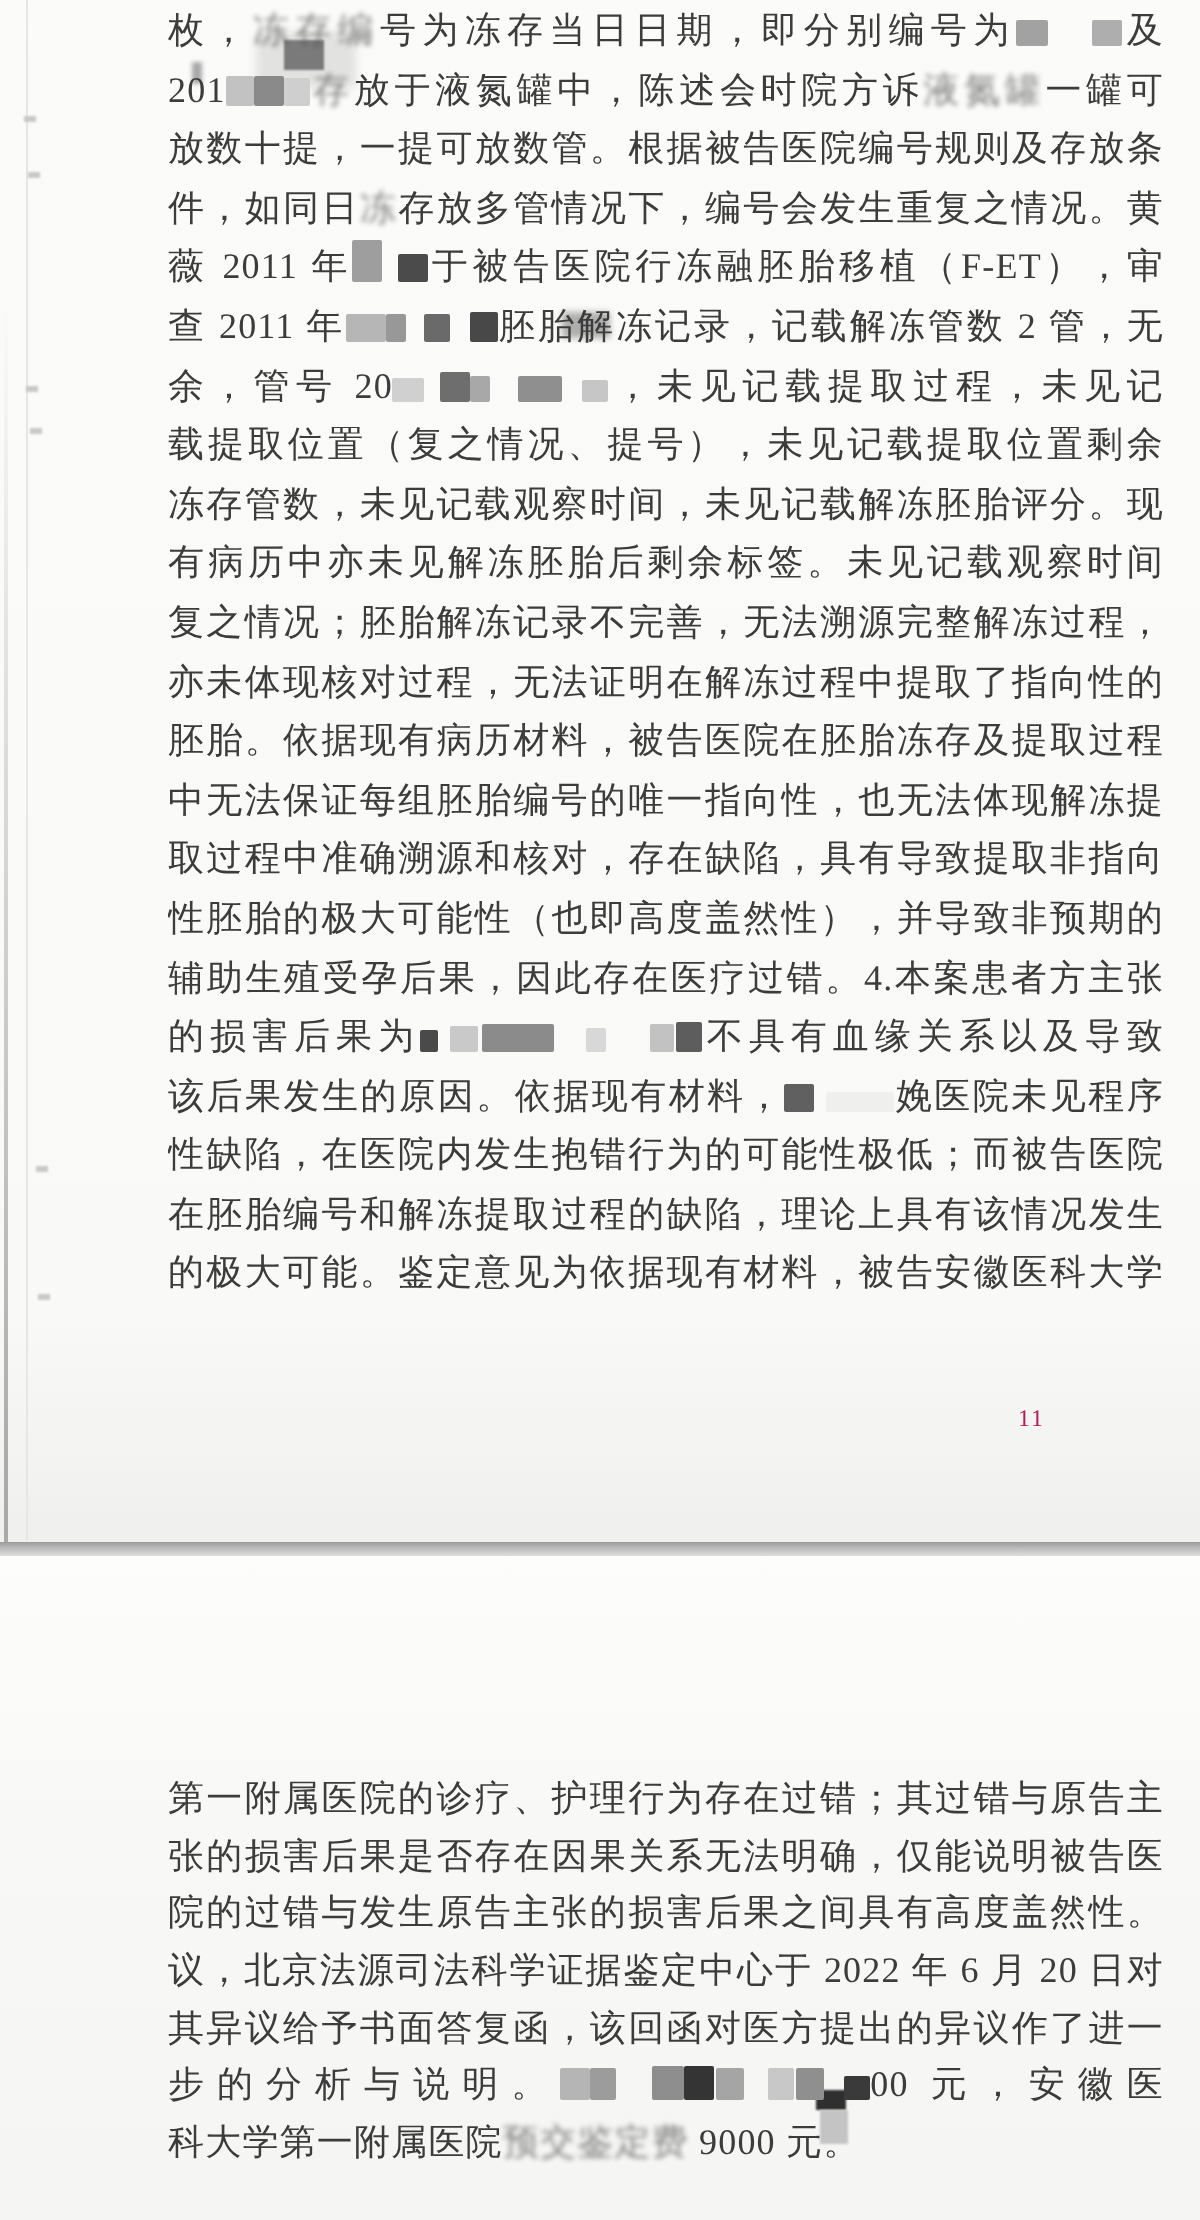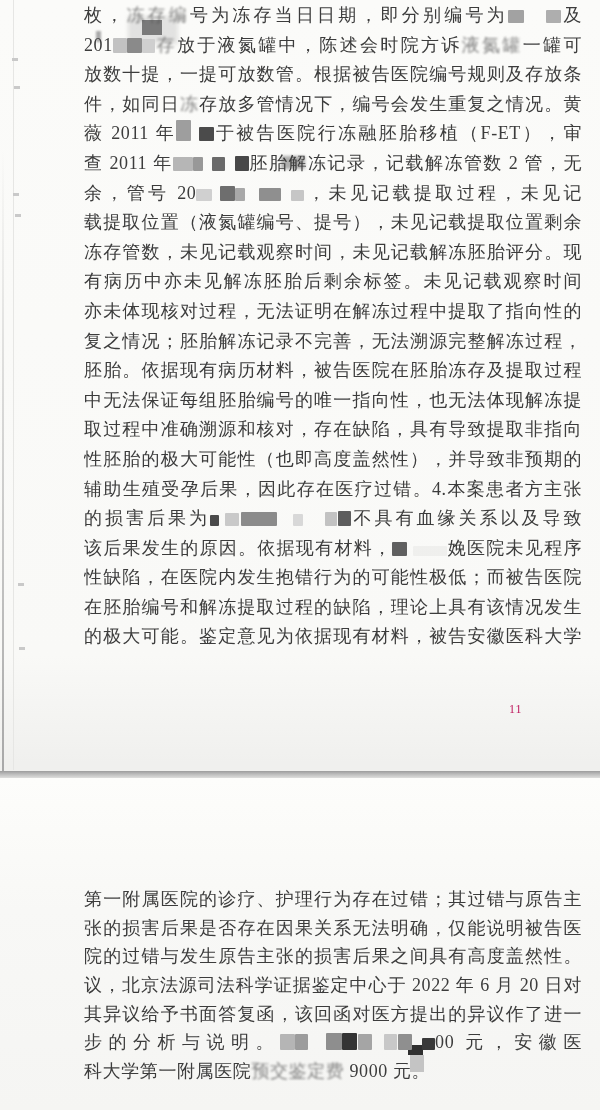--- a/index.html
+++ b/index.html
@@ -67,25 +67,25 @@
   <div class="tick" style="left:19px;top:647px"></div>
 
   <div class="textblock" id="p1-lines">
       <div class="line"><span class="seg">枚，</span><span class="seg blur">冻存编</span><span class="seg">号为冻存当日日期，即分别编号为</span><span class="redact"><i style="width: 16px; height: 13px; background: rgb(162, 162, 162);"></i><i style="width: 15px; height: 13px; background: rgb(174, 174, 174); margin-left: 22px;"></i></span><span class="seg">及</span></div>
       <div class="line"><span class="seg">201</span><span class="redact"><i style="width: 14px; height: 15px; background: rgb(194, 194, 194);"></i><i style="width: 15px; height: 15px; background: rgb(138, 138, 138);"></i><i style="width: 13px; height: 14px; background: rgb(207, 207, 207);"></i></span><span class="seg blur">存</span><span class="seg">放于液氮罐中，陈述会时院方诉</span><span class="seg blur">液氮罐</span><span class="seg">一罐可</span></div>
       <div class="line"><span class="seg">放数十提，一提可放数管。根据被告医院编号规则及存放条</span></div>
       <div class="line"><span class="seg">件，如同日</span><span class="seg blur">冻</span><span class="seg">存放多管情况下，编号会发生重复之情况。黄</span></div>
       <div class="line"><span class="seg">薇 2011 年</span><span class="redact"><i style="width: 15px; height: 21px; background: rgb(158, 158, 158);"></i><i style="width: 15px; height: 14px; background: rgb(75, 75, 75); margin-left: 8px;"></i></span><span class="seg">于被告医院行冻融胚胎移植（F-ET），审</span></div>
       <div class="line"><span class="seg">查 2011 年</span><span class="redact"><i style="width: 20px; height: 14px; background: rgb(182, 182, 182);"></i><i style="width: 10px; height: 14px; background: rgb(152, 152, 152);"></i><i style="width: 13px; height: 14px; background: rgb(106, 106, 106); margin-left: 9px;"></i><i style="width: 14px; height: 15px; background: rgb(72, 72, 72); margin-left: 10px;"></i></span><span class="seg">胚胎解冻记录，记载解冻管数 2 管，无</span></div>
       <div class="line"><span class="seg">余，管号 20</span><span class="redact"><i style="width: 16px; height: 12px; background: rgb(208, 208, 208);"></i><i style="width: 15px; height: 15px; background: rgb(110, 110, 110); margin-left: 8px;"></i><i style="width: 10px; height: 13px; background: rgb(168, 168, 168);"></i><i style="width: 22px; height: 13px; background: rgb(143, 143, 143); margin-left: 14px;"></i><i style="width: 13px; height: 11px; background: rgb(198, 198, 198); margin-left: 10px;"></i></span><span class="seg">，未见记载提取过程，未见记</span></div>
-      <div class="line"><span class="seg">载提取位置（液氮罐编号、提号），未见记载提取位置剩余</span></div>
+      <div class="line"><span class="seg">载提取位置（复之情况、提号），未见记载提取位置剩余</span></div>
       <div class="line"><span class="seg">冻存管数，未见记载观察时间，未见记载解冻胚胎评分。现</span></div>
       <div class="line"><span class="seg">有病历中亦未见解冻胚胎后剩余标签。未见记载观察时间</span></div>
+      <div class="line"><span class="seg">复之情况；胚胎解冻记录不完善，无法溯源完整解冻过程，</span></div>
       <div class="line"><span class="seg">亦未体现核对过程，无法证明在解冻过程中提取了指向性的</span></div>
-      <div class="line"><span class="seg">复之情况；胚胎解冻记录不完善，无法溯源完整解冻过程，</span></div>
       <div class="line"><span class="seg">胚胎。依据现有病历材料，被告医院在胚胎冻存及提取过程</span></div>
       <div class="line"><span class="seg">中无法保证每组胚胎编号的唯一指向性，也无法体现解冻提</span></div>
       <div class="line"><span class="seg">取过程中准确溯源和核对，存在缺陷，具有导致提取非指向</span></div>
       <div class="line"><span class="seg">性胚胎的极大可能性（也即高度盖然性），并导致非预期的</span></div>
       <div class="line"><span class="seg">辅助生殖受孕后果，因此存在医疗过错。4.本案患者方主张</span></div>
       <div class="line"><span class="seg">的损害后果为</span><span class="redact"><i style="width: 9px; height: 11px; background: rgb(74, 74, 74);"></i><i style="width: 14px; height: 13px; background: rgb(201, 201, 201); margin-left: 6px;"></i><i style="width: 36px; height: 14px; background: rgb(139, 139, 139); margin-left: 2px;"></i><i style="width: 10px; height: 12px; background: rgb(216, 216, 216); margin-left: 16px;"></i><i style="width: 12px; height: 14px; background: rgb(194, 194, 194); margin-left: 22px;"></i><i style="width: 13px; height: 15px; background: rgb(93, 93, 93); margin-left: 1px;"></i></span><span class="seg">不具有血缘关系以及导致</span></div>
       <div class="line"><span class="seg">该后果发生的原因。依据现有材料，</span><span class="redact"><i style="width: 15px; height: 14px; background: rgb(96, 96, 96);"></i><i style="width: 34px; height: 10px; background: rgba(0, 0, 0, 0.04); margin-left: 6px;"></i></span><span class="seg">娩医院未见程序</span></div>
       <div class="line"><span class="seg">性缺陷，在医院内发生抱错行为的可能性极低；而被告医院</span></div>
       <div class="line"><span class="seg">在胚胎编号和解冻提取过程的缺陷，理论上具有该情况发生</span></div>
       <div class="line"><span class="seg">的极大可能。鉴定意见为依据现有材料，被告安徽医科大学</span></div>

